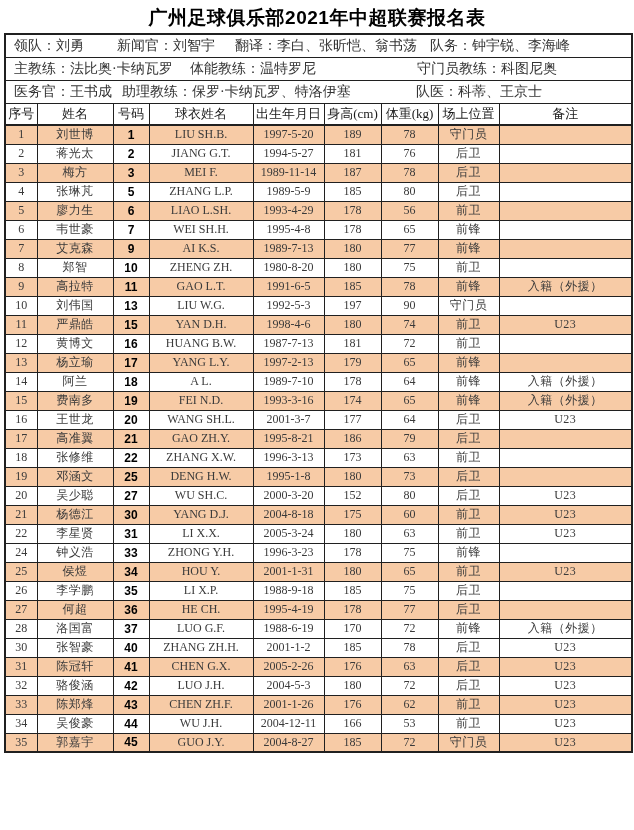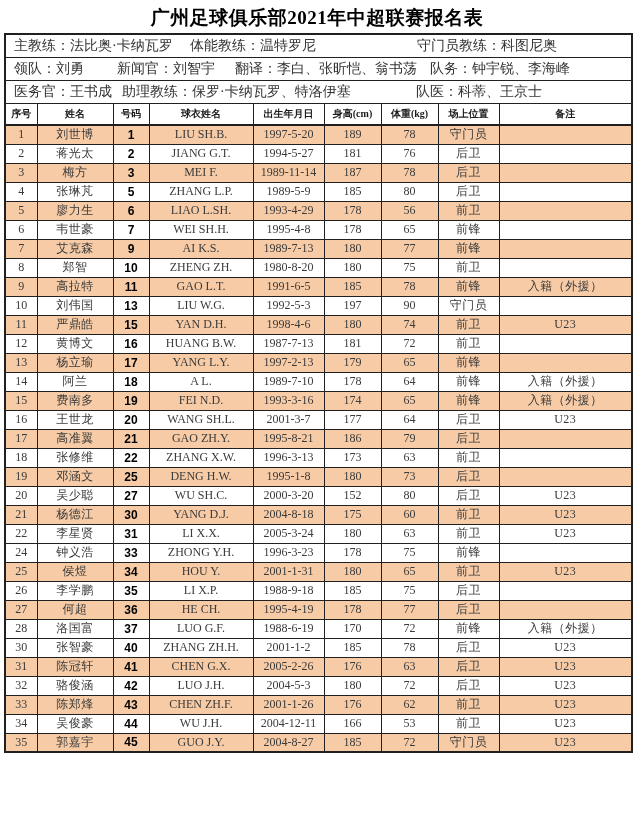--- a/index.html
+++ b/index.html
@@ -14,21 +14,21 @@
     position:relative;
     width:634px;height:830px;
     background:#ffffff;
     overflow:hidden;
     font-family:"Liberation Serif","DejaVu Serif",serif;
   }
   .title{
     margin:4px 0 0 0;
     height:28px;line-height:28px;
     text-align:center;
-    font-family:Liberation Serif, serif;
+    font-family:Liberation Sans, sans-serif;
     font-weight:bold;
     font-size:19px;
     letter-spacing:0.5px;
     color:var(--strong);
   }
   table.roster{
     position:absolute;
     left:4px;top:33px;
     width:627px;
     border-collapse:collapse;
@@ -55,22 +55,22 @@
   tr.staff .sp{
     position:absolute;
     top:50%;
     transform:translateY(-50%);
     white-space:nowrap;
   }
   tr.cols th{
     height:22px;
     border:1px solid var(--border);
     border-bottom-width:2px;
-    font-size:10px;
-    font-weight:bold;
+    font-size:13px;
+    font-weight:normal;
     color:#1a1a1a;
     padding:0;
     text-align:center;
     background:#ffffff;
   }
   tbody#player-rows td{
     height:19px;
     border:1px solid var(--border);
     padding:0;
     text-align:center;
@@ -104,31 +104,31 @@
         <col class="c-jersey">
       <col class="c-dob">
         <col class="c-height">
         <col class="c-weight">
         <col class="c-position">
         <col class="c-note">
     </colgroup>
     <thead>
       <tr class="staff">
         <td colspan="9">
-          <span class="sp" style="left:8px">主教练：法比奥·卡纳瓦罗</span>
-          <span class="sp" style="left:184px">体能教练：温特罗尼</span>
-          <span class="sp" style="left:411px">守门员教练：科图尼奥</span>
+          <span class="sp" style="left:8px">领队：刘勇</span>
+          <span class="sp" style="left:111px">新闻官：刘智宇</span>
+          <span class="sp" style="left:229px">翻译：李白、张昕恺、翁书荡</span>
+          <span class="sp" style="left:424px">队务：钟宇锐、李海峰</span>
         </td>
       </tr>
       <tr class="staff">
         <td colspan="9">
-          <span class="sp" style="left:8px">领队：刘勇</span>
-          <span class="sp" style="left:111px">新闻官：刘智宇</span>
-          <span class="sp" style="left:229px">翻译：李白、张昕恺、翁书荡</span>
-          <span class="sp" style="left:424px">队务：钟宇锐、李海峰</span>
+          <span class="sp" style="left:8px">主教练：法比奥·卡纳瓦罗</span>
+          <span class="sp" style="left:184px">体能教练：温特罗尼</span>
+          <span class="sp" style="left:411px">守门员教练：科图尼奥</span>
         </td>
       </tr>
       <tr class="staff">
         <td colspan="9">
           <span class="sp" style="left:8px">医务官：王书成</span>
           <span class="sp" style="left:116px">助理教练：保罗·卡纳瓦罗、特洛伊塞</span>
           <span class="sp" style="left:410px">队医：科蒂、王京士</span>
         </td>
       </tr>
       <tr class="cols">

